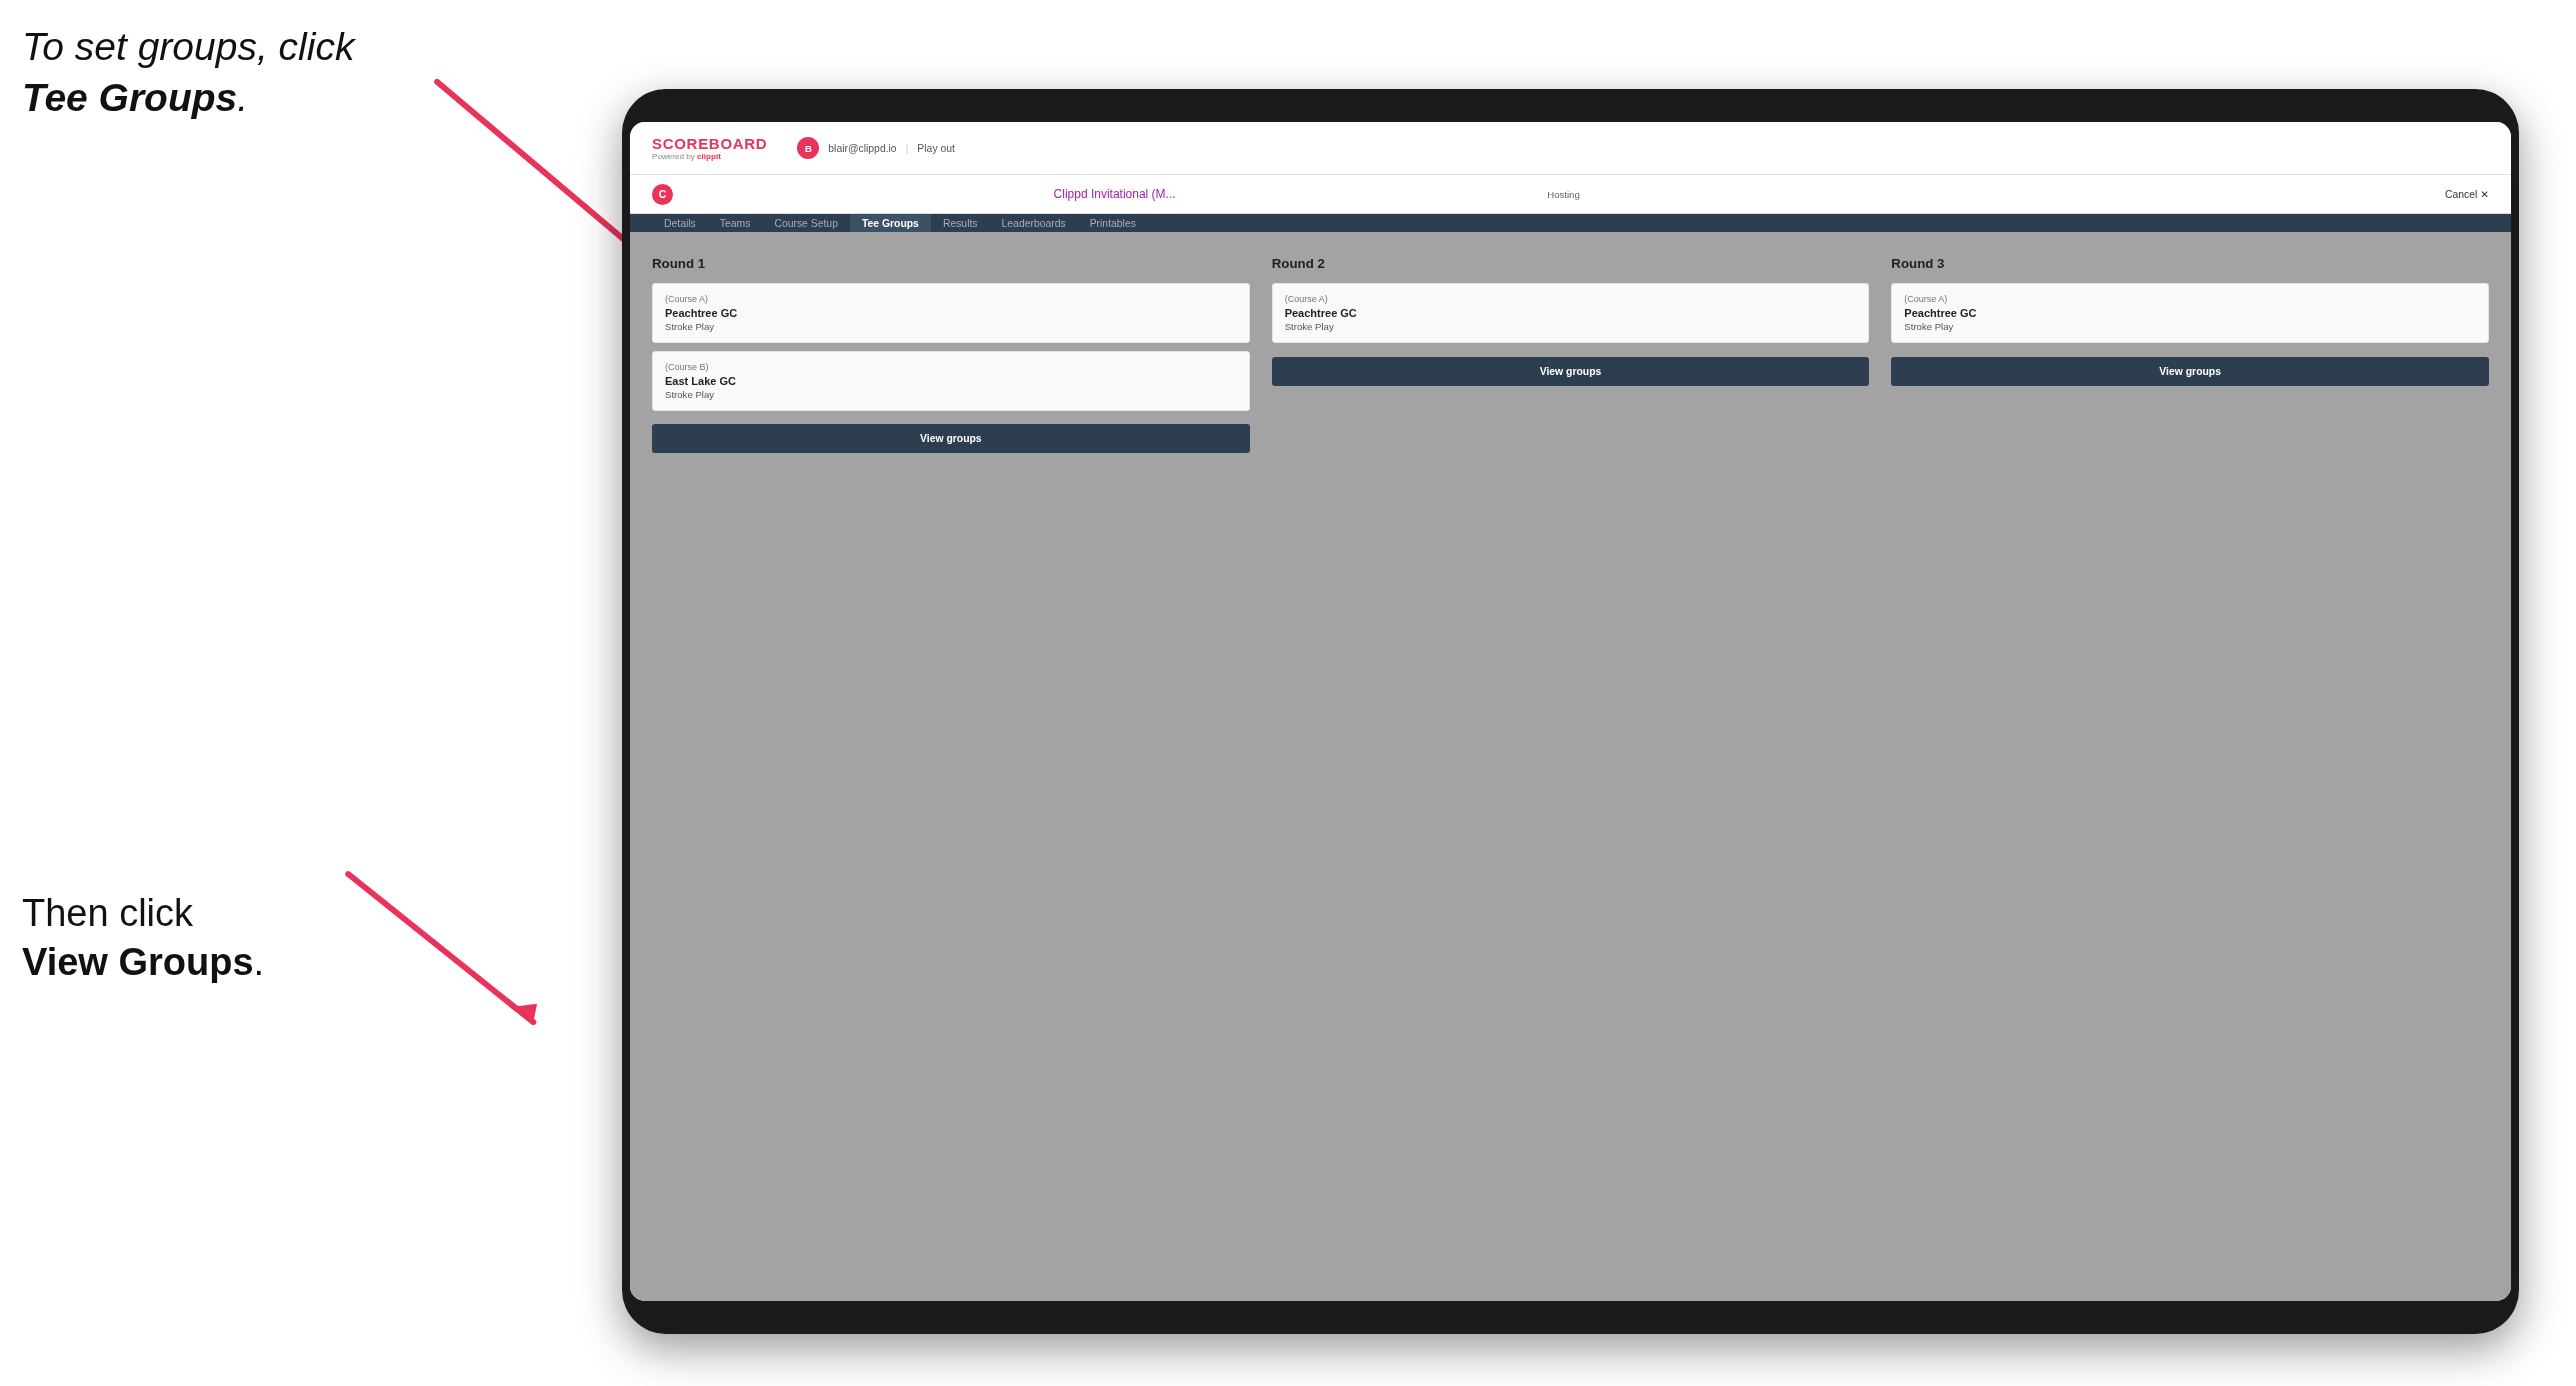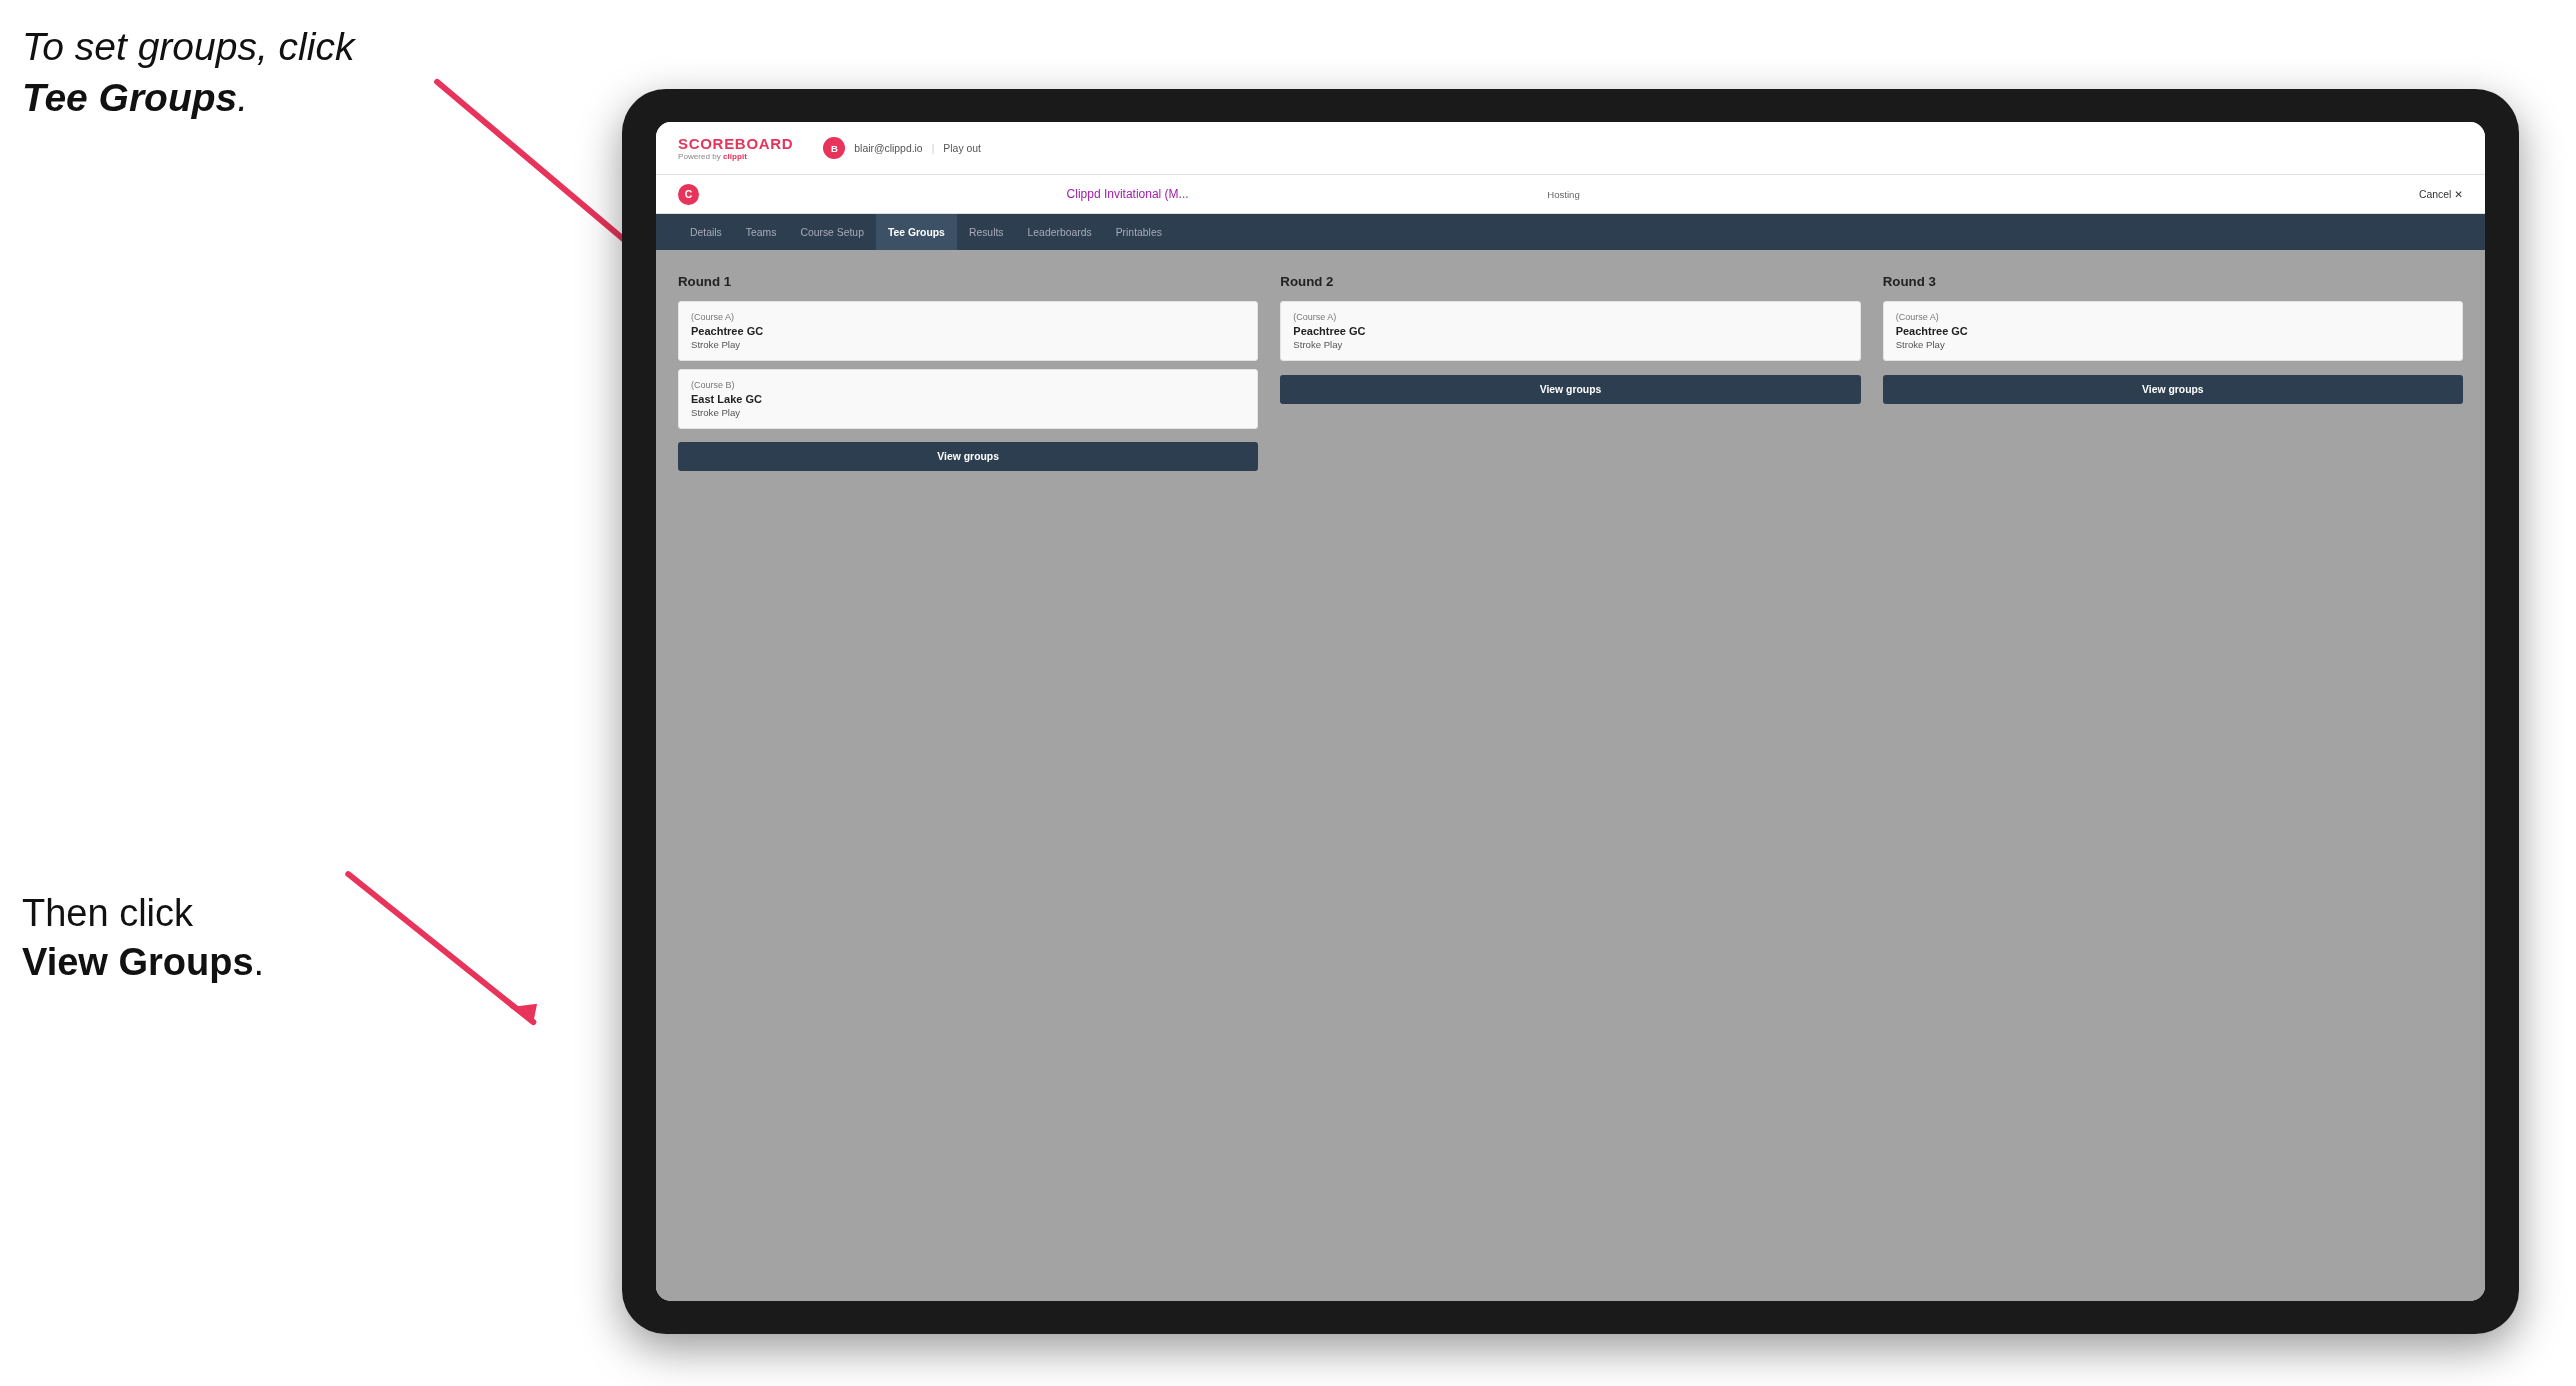--- a/index.html
+++ b/index.html
@@ -60,21 +60,21 @@
 
     
     .tablet-frame {
       position: absolute;
       top: 89px;
       left: 622px;
       width: 1897px;
       height: 1245px;
       background: #1a1a1a;
       border-radius: 44px;
-      padding: 33px 34px;
+      padding: 33px 8px;
       box-shadow: 0 15px 44px rgba(0,0,0,0.4);
     }
 
     .tablet-screen {
       width: 100%;
       height: 100%;
       background: #f5f5f5;
       border-radius: 15px;
       overflow: hidden;
       display: flex;
@@ -207,21 +207,21 @@
       display: flex;
       align-items: center;
       gap: 3px;
     }
 
     
     .sub-nav {
       background: #2c3e50;
       display: flex;
       padding: 0 22px;
-      height: 36px;
+      height: 18px;
       align-items: center;
       flex-shrink: 0;
     }
 
     .sub-nav-item {
       font-size: 10.4px;
       color: #aab;
       padding: 0 12px;
       height: 100%;
       display: flex;

